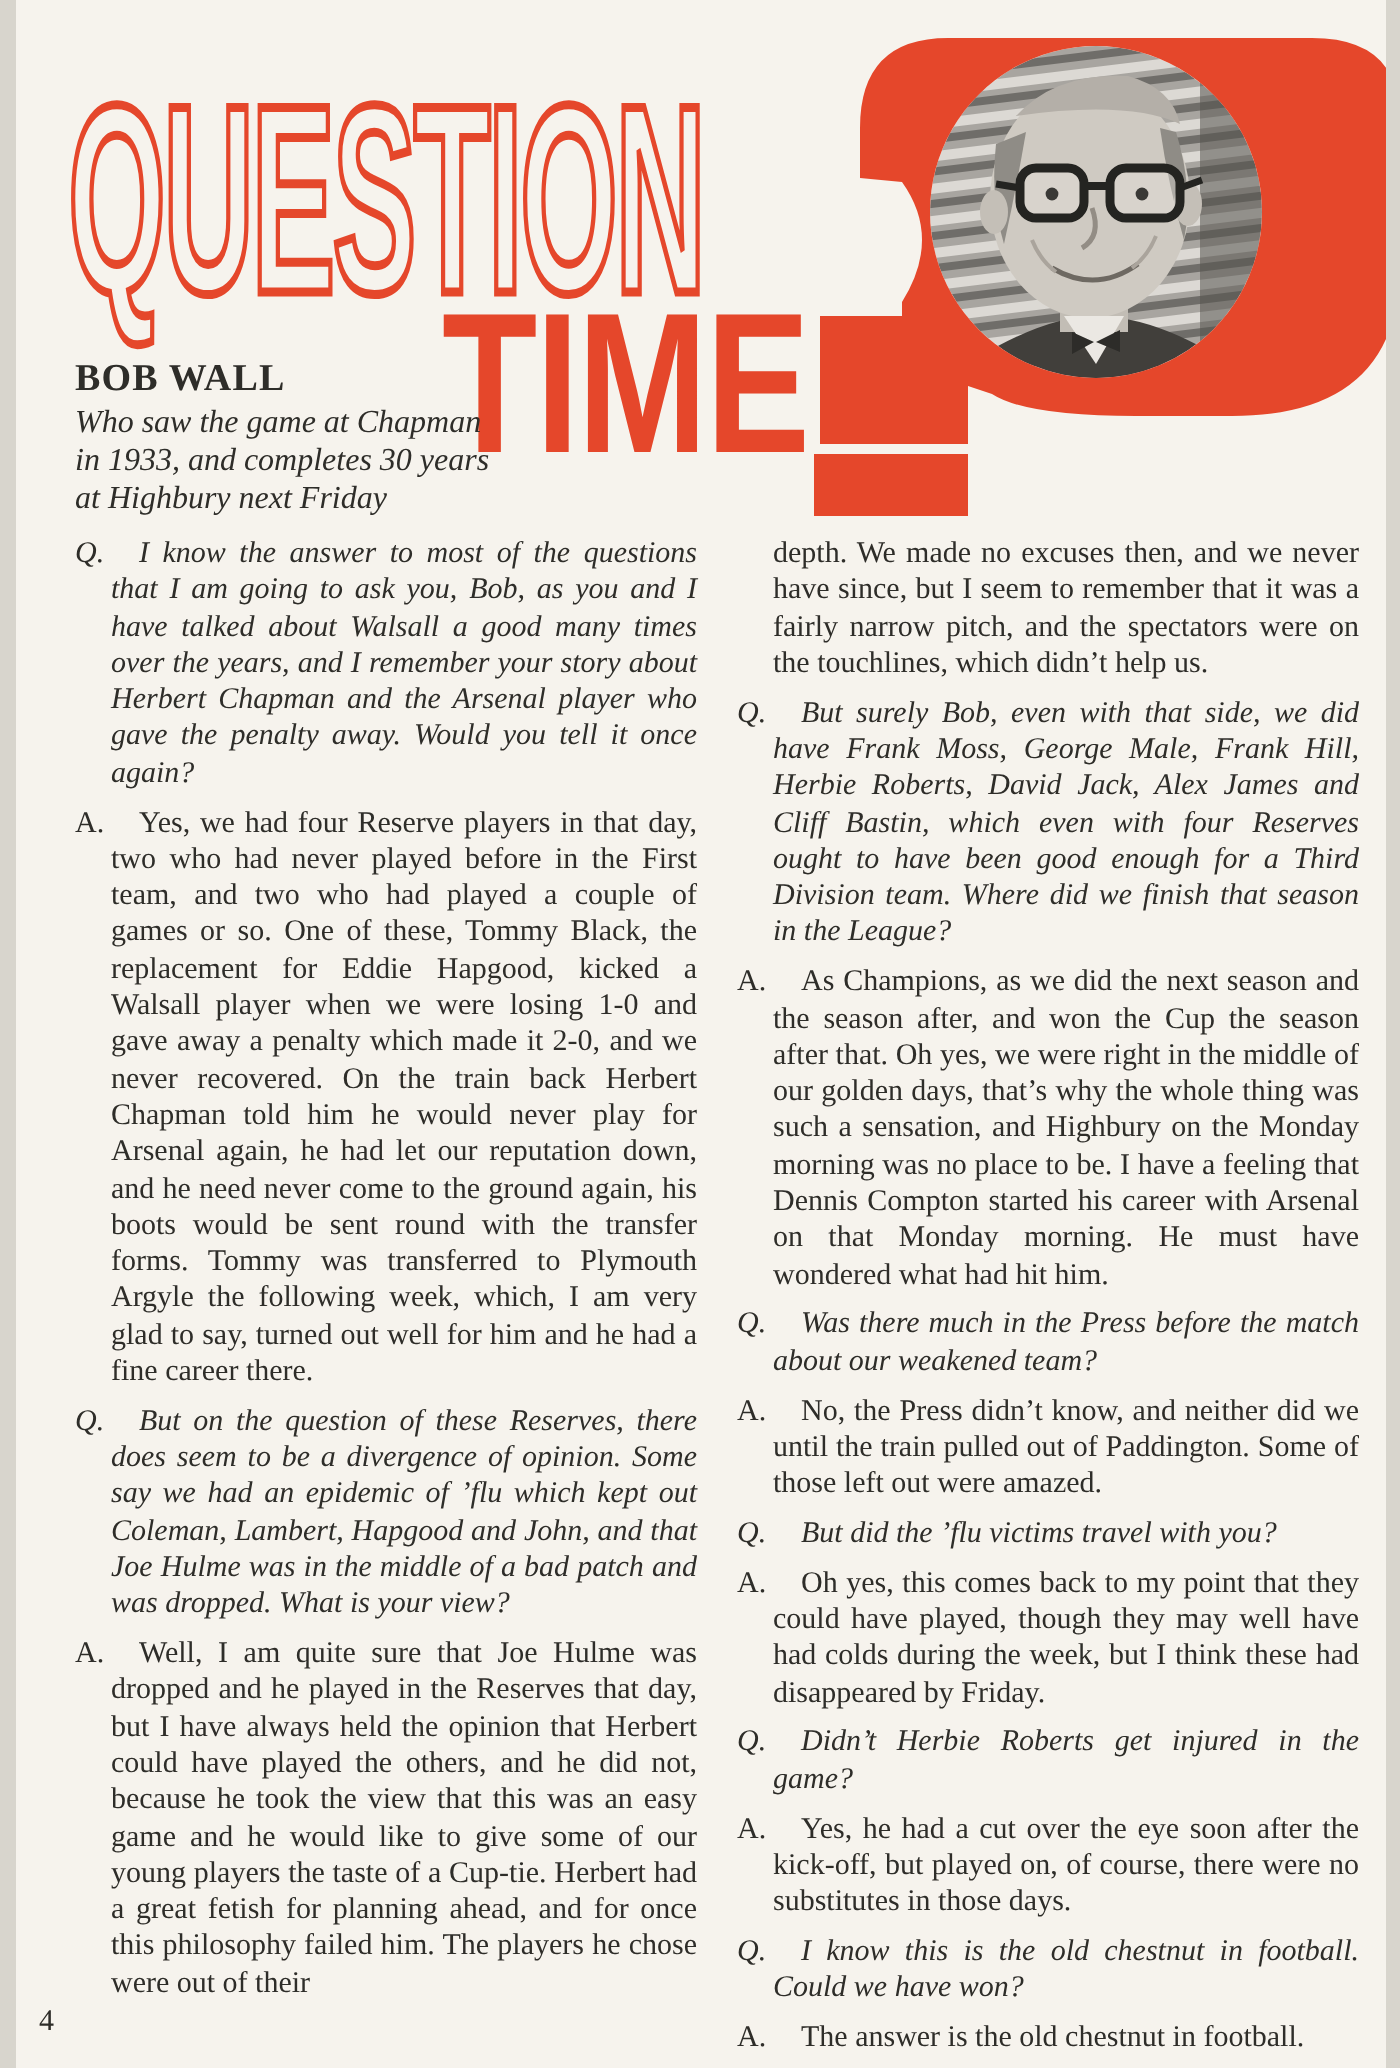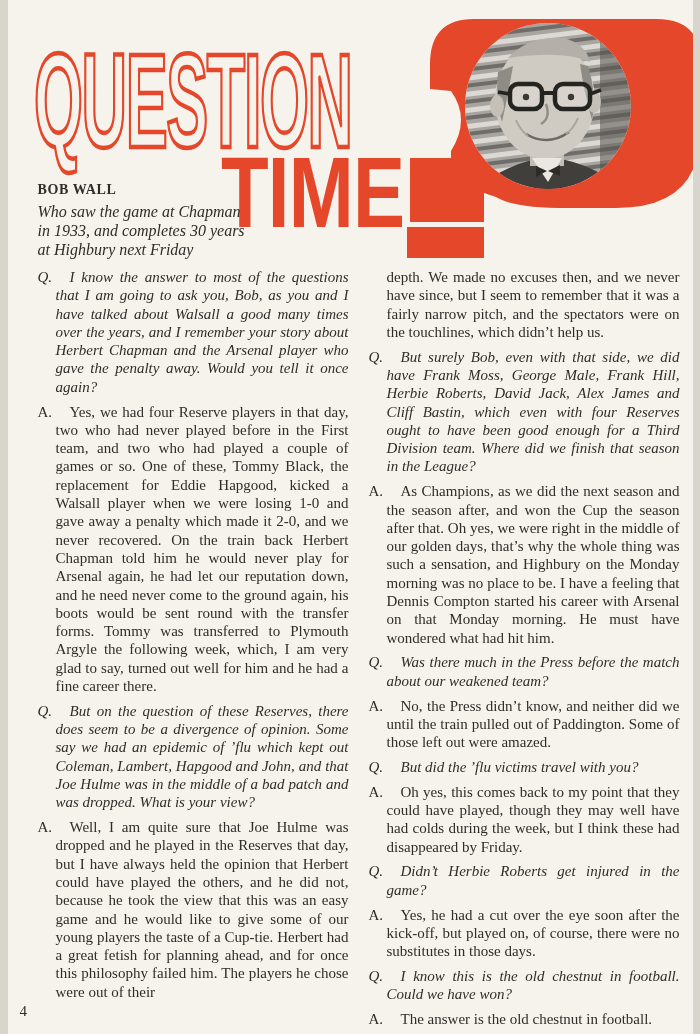--- a/index.html
+++ b/index.html
@@ -47,21 +47,21 @@
     transform-origin:0 0;
     color:var(--red);
     z-index:3;
   }
   
   .qmark{position:absolute;left:0;top:0;z-index:2;}
   
   .byline{position:absolute;left:30px;top:180px;z-index:4;width:250px;}
   .byline-name{
     font-weight:bold;
-    font-size:14px;line-height:20px;
+    font-size:19px;line-height:20px;
     letter-spacing:0.6px;
   }
   .byline-desc{font-style:italic;font-size:16px;line-height:19px;margin-top:2px;}
   
   .columns{
     position:absolute;left:30px;top:268px;
     width:642px;
     display:grid;
     grid-template-columns:1fr 1fr;
     column-gap:20px;

